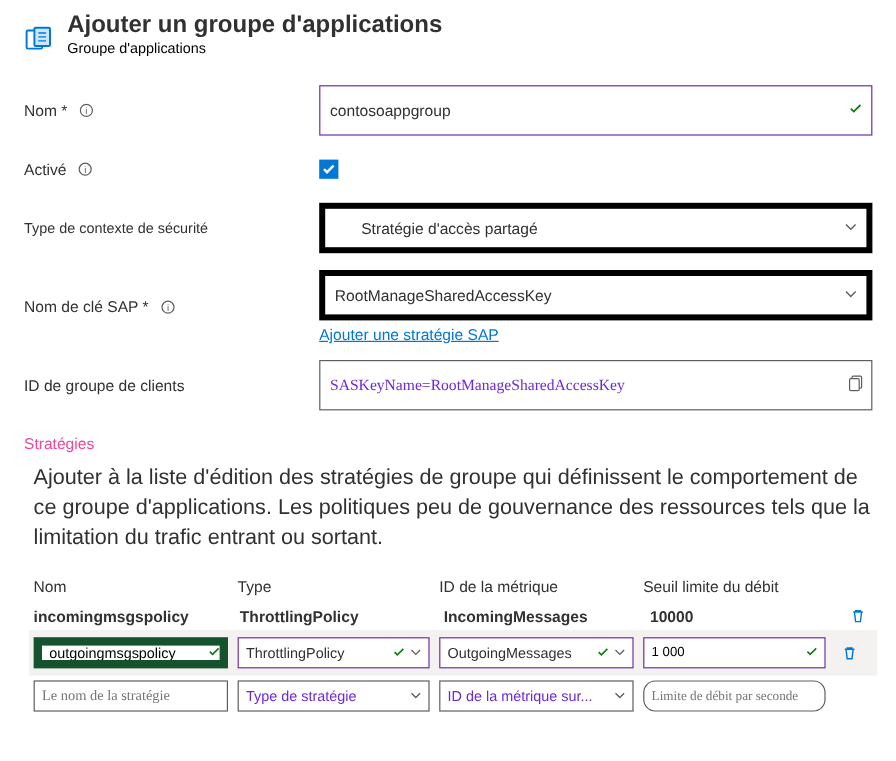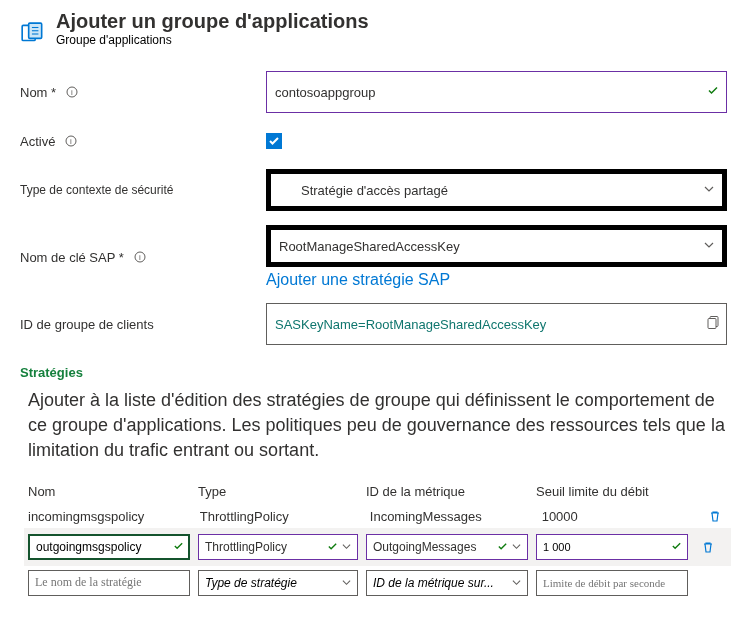--- a/index.html
+++ b/index.html
@@ -30,43 +30,43 @@
       background: #fff;
     }
     input.text-input.valid { border: 1px solid #6b2fa5; }
     .valid-check { position:absolute; right:8px; top:50%; transform:translateY(-50%); color:#107c10; }
     .input-wrap { position:relative; }
     .select-box { display:flex; align-items:center; justify-content:space-between; border:5px solid #000000; cursor:pointer; }
     .select-box span.sel-val { color:#323130; }
     .chev { color:#605e5c; font-size:10px; }
     .checkbox { width:16px; height:16px; background:#0078d4; display:inline-flex; align-items:center; justify-content:center; }
     .checkbox svg { width:12px; height:12px; }
-    .link { color:#0078d4; font-size:16px; margin-top:4px; cursor:pointer; }
+    .link { color:#0078d4; font-size:13px; margin-top:4px; cursor:pointer;text-decoration:underline; }
     .readonly-wrap { position:relative; }
-    .readonly-input { padding-right:28px; color:#0f766e; }
+    .readonly-input { padding-right:28px; color:#6d28d9;font-family:Liberation Serif, serif; }
     .copy-icon { position:absolute; right:6px; top:50%; transform:translateY(-50%); cursor:pointer; color:#605e5c; }
-    .section-title { font-size:13px; font-weight:700; margin-top:20px; margin-bottom:8px; color:#15803d; }
+    .section-title { font-size:13px; font-weight:400; margin-top:20px; margin-bottom:8px; color:#ec4899; }
     .section-desc { font-size:18px; color:#323130; margin-bottom:14px; line-height:1.4; padding-left:8px; }
     .policy-table { width:100%; padding-left:8px;}
     .phead { display:flex; padding:6px 0; }
     .phead div { font-size:13px; color:#323130; }
     .col-name{width:170px;} .col-type{width:168px;} .col-metric{width:170px;} .col-thresh{width:160px;} .col-del{width:24px;}
     .prow { display:flex; align-items:center; gap:8px; padding:4px 0; }
-    .prow.readonly div { font-size:13px; color:#323130; }
+    .prow.readonly div { font-size:13px; color:#323130;font-weight:bold; }
     .prow.editing { background:#f3f2f1; padding:6px 4px; margin:0 -4px;}
     .prow.editing .cell-in, .prow.empty .cell-in { border:1px solid #605e5c; height:26px; padding:0 6px; font-size:12px; font-family:inherit; }
-    .prow.editing .cell-in.valid { border:2px solid #14532d; }
+    .prow.editing .cell-in.valid { border:7px solid #14532d; }
     .cell-wrap { position:relative; }
     .cell-wrap .valid-check { right:22px; }
     .sel-cell { display:flex; align-items:center; justify-content:space-between; border:1px solid #605e5c; height:26px; padding:0 6px; font-size:12px; cursor:pointer; background:#fff;}
     .sel-cell.valid {border:1px solid #6b2fa5;}
     .sel-cell.valid .chev-wrap{display:flex;align-items:center;gap:4px;}
     .del-btn { color:#0078d4; cursor:pointer; display:flex;align-items:center;justify-content:center;}
     .prow.empty .cell-in{color:#a19f9d;font-family:Liberation Serif, serif;}
-    .prow.empty .sel-cell span{color:#000000;font-style:italic;}
+    .prow.empty .sel-cell span{color:#6d28d9;}
     .footer{padding-top:40px;}
     .add-btn{background:#0c4a6e;color:#fff;border:none;padding:6px 24px;font-size:13px;cursor:pointer;font-family:inherit;}
     .thresh-input{width:100%;height:26px;border:1px solid #6b2fa5;padding:0 6px;font-size:11px;font-family:inherit;}
   </style>
 </head>
 <body>
 
 <div class="header">
   <div class="header-icon">
     <svg viewBox="0 0 24 24" fill="none">
@@ -268,21 +268,21 @@
     </div>
     <div class="col-metric" style="width:162px;">
       <div class="sel-cell">
         <span>ID de la métrique sur...</span>
         <svg width="9" height="9" viewBox="0 0 10 10">
             <path d="M1 3l4 4 4-4" stroke="#605e5c" stroke-width="1.2" fill="none"></path>
           </svg>
       </div>
     </div>
     <div class="col-thresh" style="width:152px;">
-      <input class="cell-in" style="width: 100%; font-size: 11px;" placeholder="Limite de débit par seconde">
+      <input class="cell-in" style="width: 100%; font-size: 11px; border-radius: 10px;" placeholder="Limite de débit par seconde">
     </div>
     <div class="col-del"></div>
   </div>
 </div>
 
 <div class="footer">
   <button class="add-btn">Ajouter</button>
 </div>
 
 </body></html>

